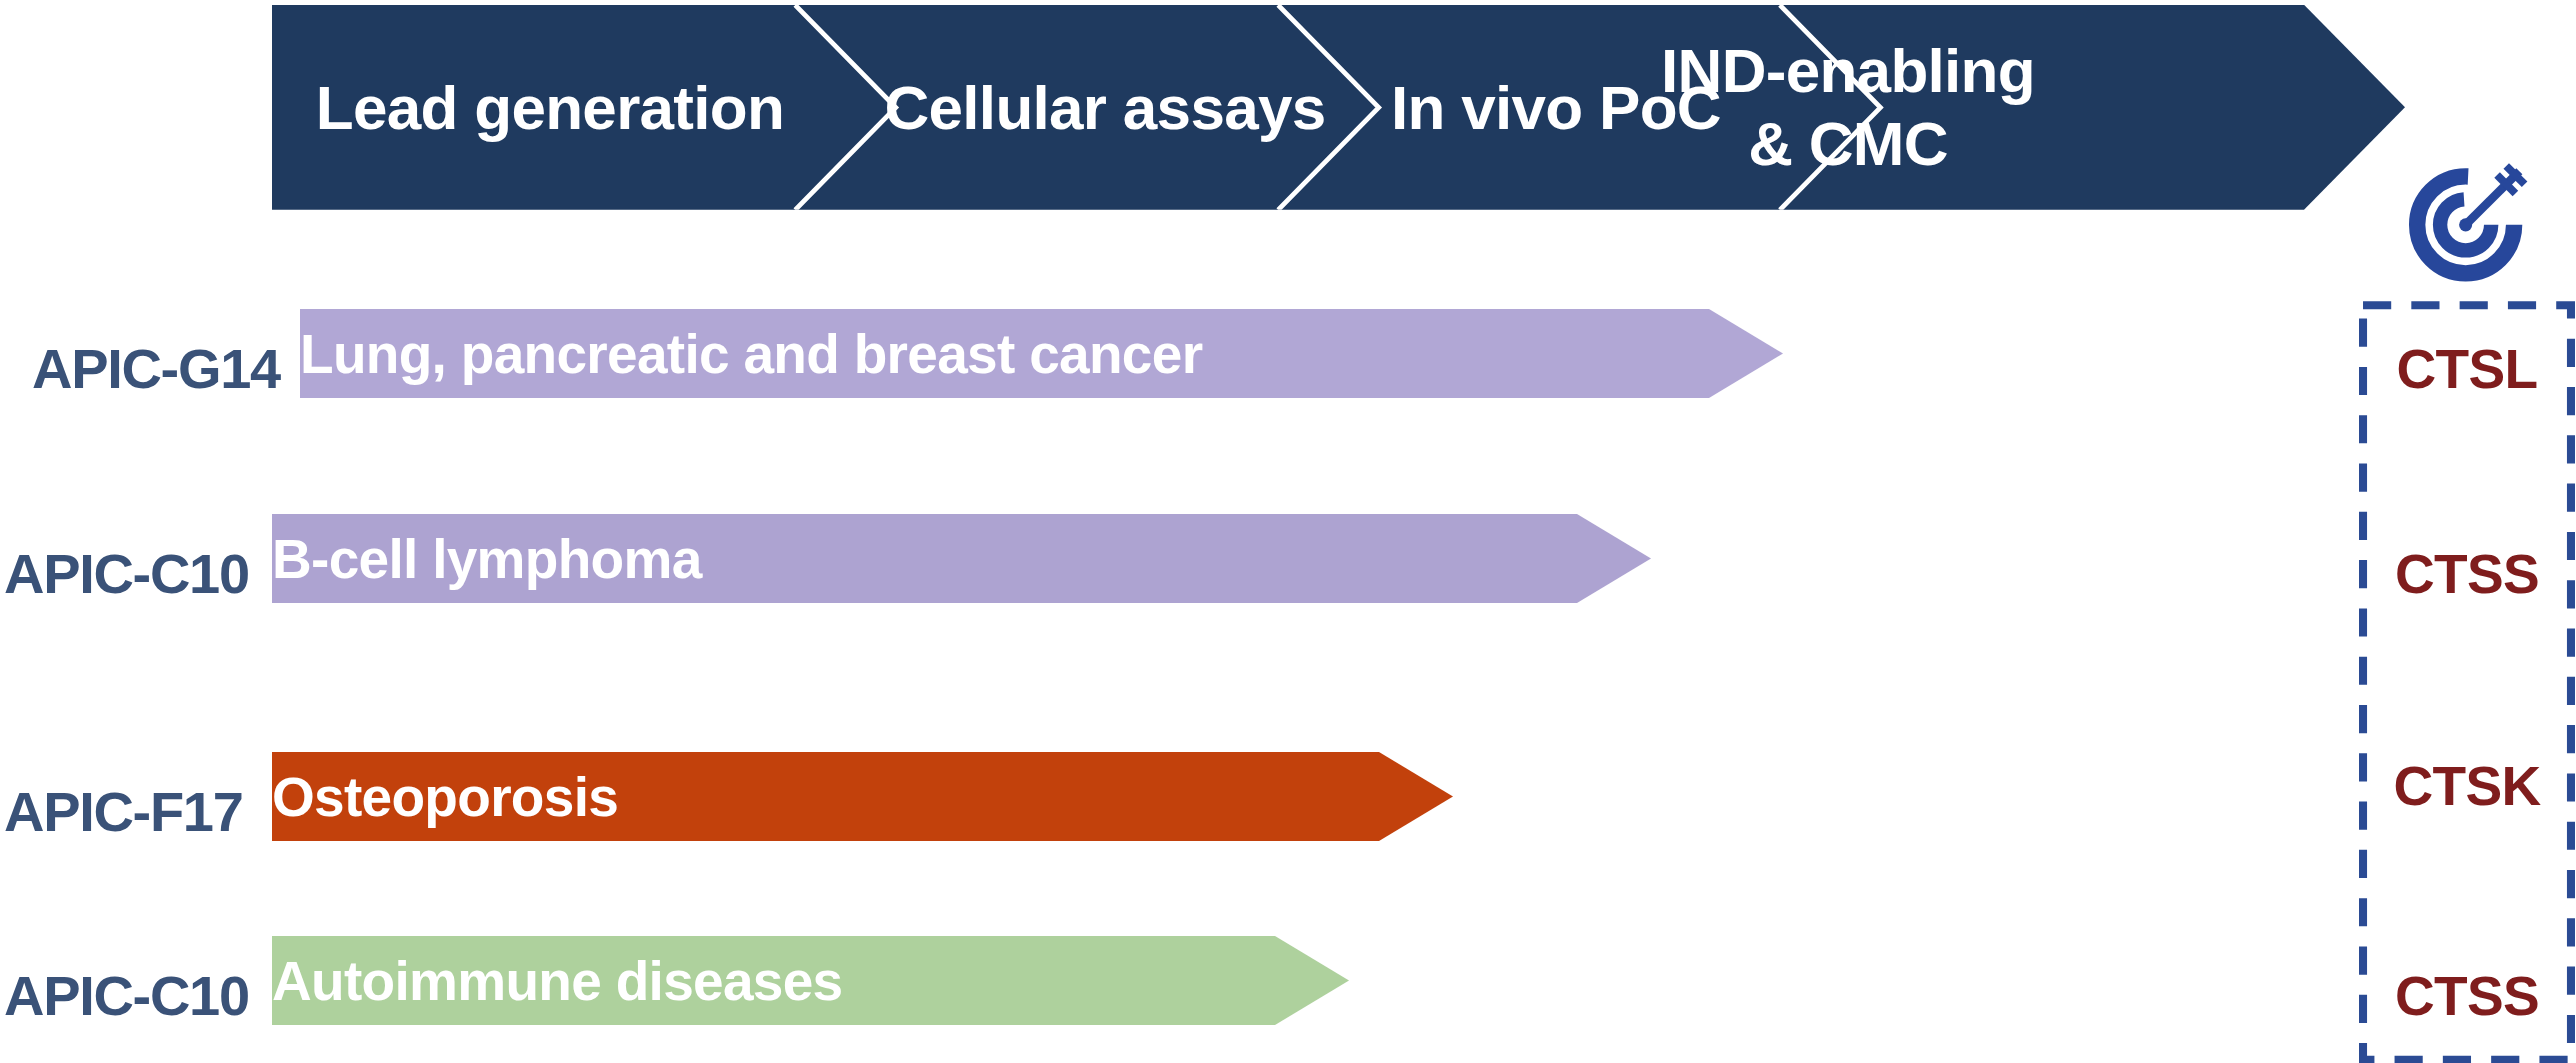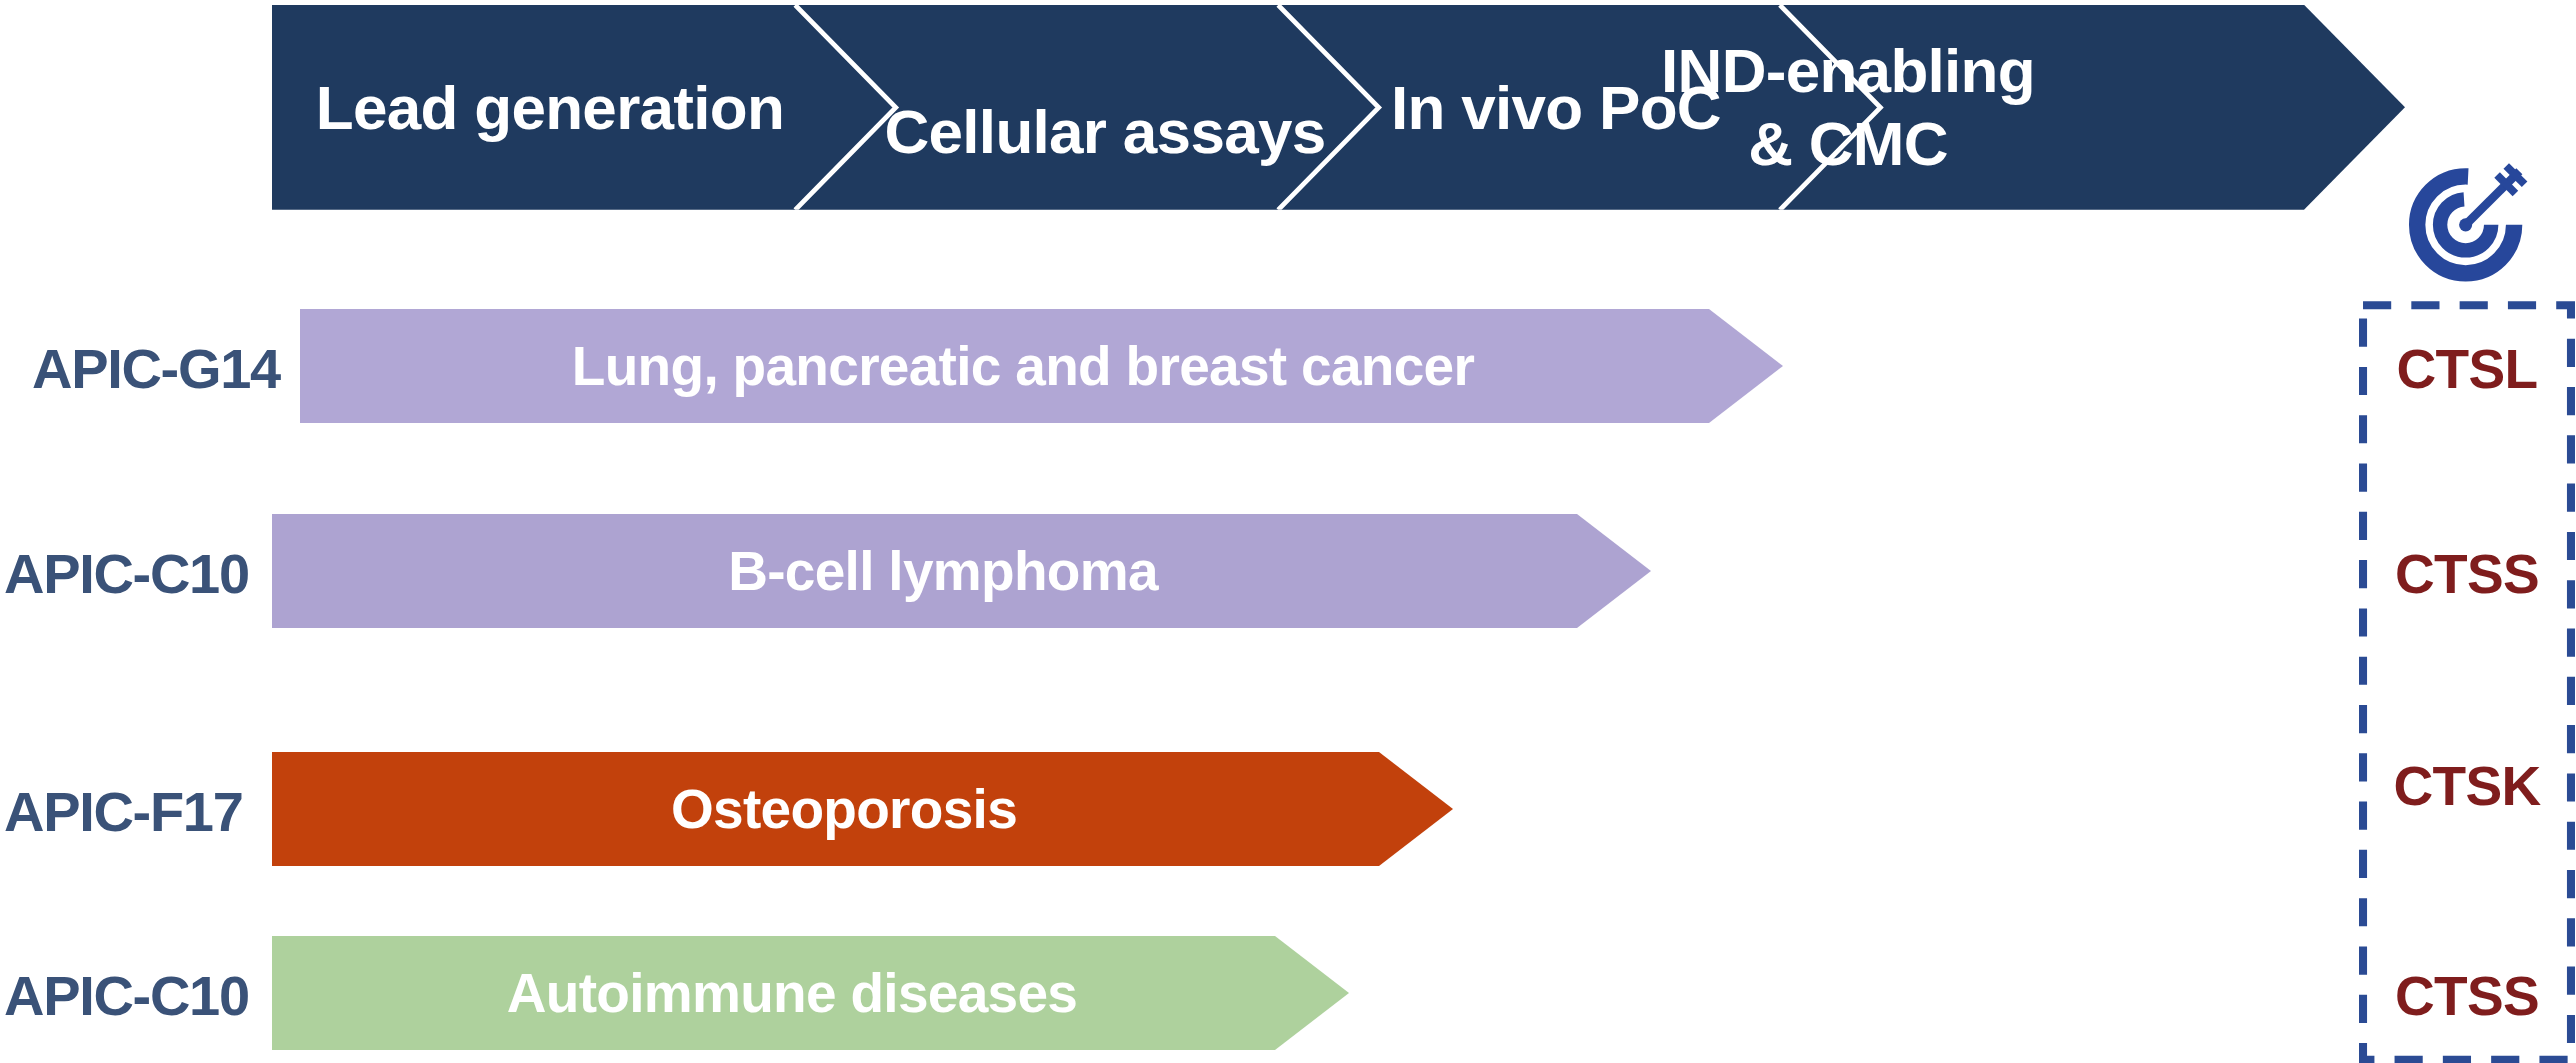--- a/index.html
+++ b/index.html
@@ -28,21 +28,21 @@
     display:flex;align-items:center;justify-content:center;
     transform:translateX(-50%);
     color:#ffffff;
     font-size:62px;
     letter-spacing:-0.7px;
     white-space:pre-line;
     text-align:center;
     line-height:1.18;
   }
   .stage-label.s1{left:278px;}
-  .stage-label.s2{left:833px;margin-top:24px;}
+  .stage-label.s2{left:833px;}
   .stage-label.s3{left:1284px;}
   .stage-label.s4{left:1576px;}
 
   
   .row{position:absolute;left:0;width:2576px;height:119px;}
   .row.r1{top:309px;margin-left:28px;}
   .row.r2{top:514px;}
   .row.r3{top:752px;}
   .row.r4{top:936px;}
 
@@ -52,24 +52,24 @@
     width:268px; height:119px;
     display:flex;align-items:center;
     color:#3a5278;
     font-size:56px;
     letter-spacing:-1.3px;
     white-space:nowrap;
   }
   .bar{
     position:absolute;
     left:272px; top:0;
-    height:114px;
+    height:89px;
     box-sizing:border-box;
     clip-path:polygon(0 0, calc(100% - 74px) 0, 100% 50%, calc(100% - 74px) 100%, 0 100%);
-    display:flex;align-items:center;justify-content:center;
+    display:flex;align-items:center;
     padding-right:37px;
     filter:drop-shadow(0 0 2px #dcdaea);
   }
   .bar-text{
     color:#ffffff;
     font-size:55px;
     letter-spacing:-0.7px;
     white-space:nowrap;
   }
 

